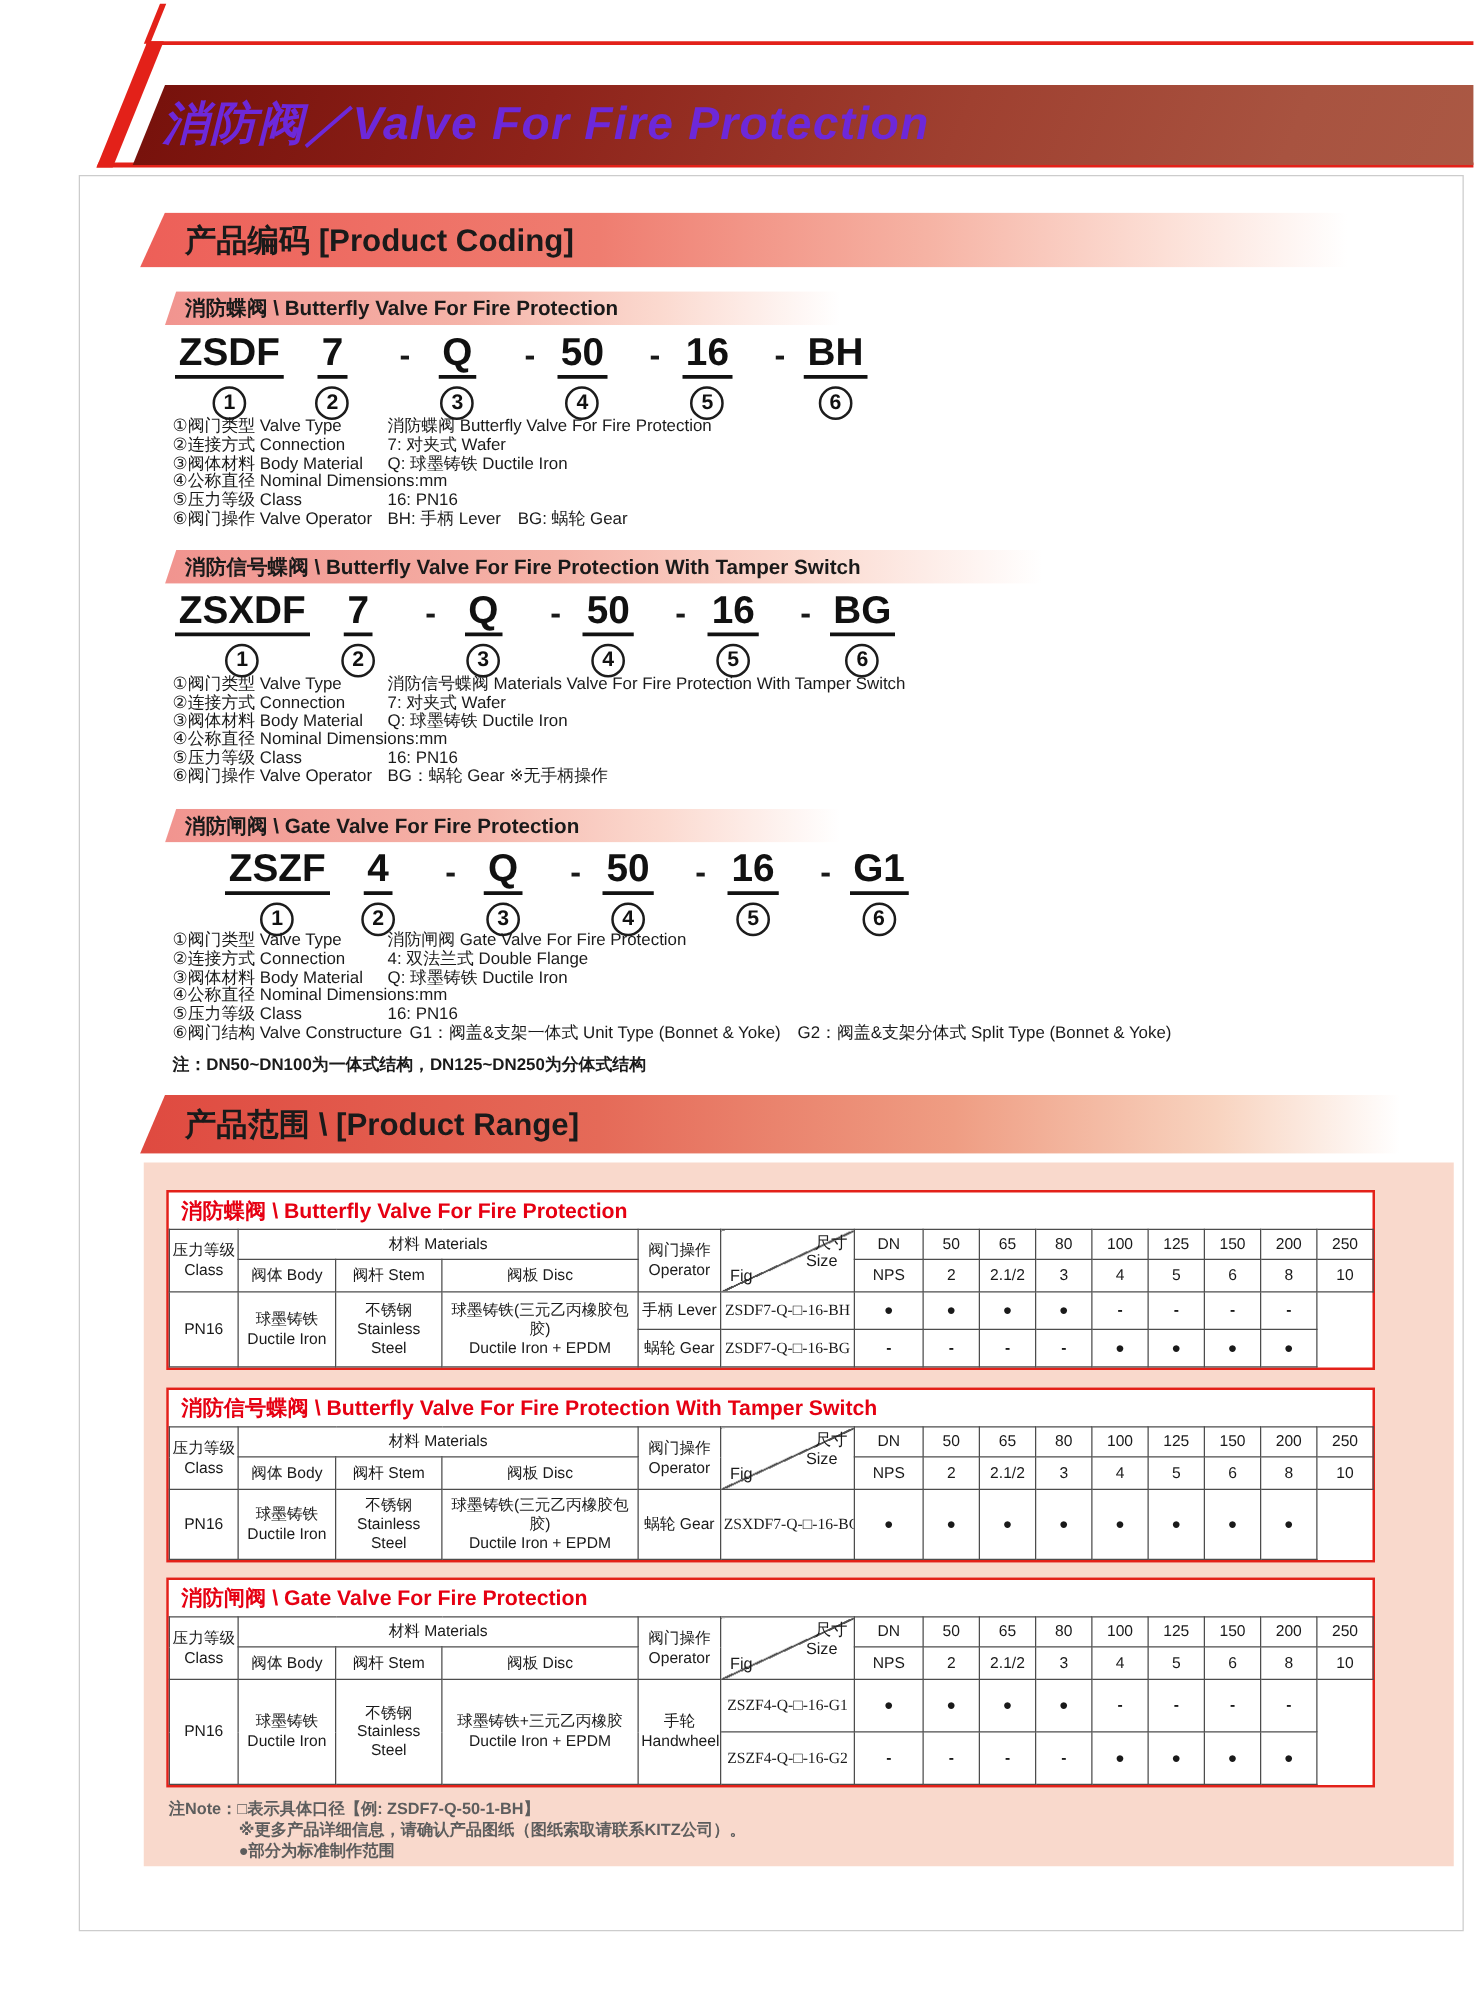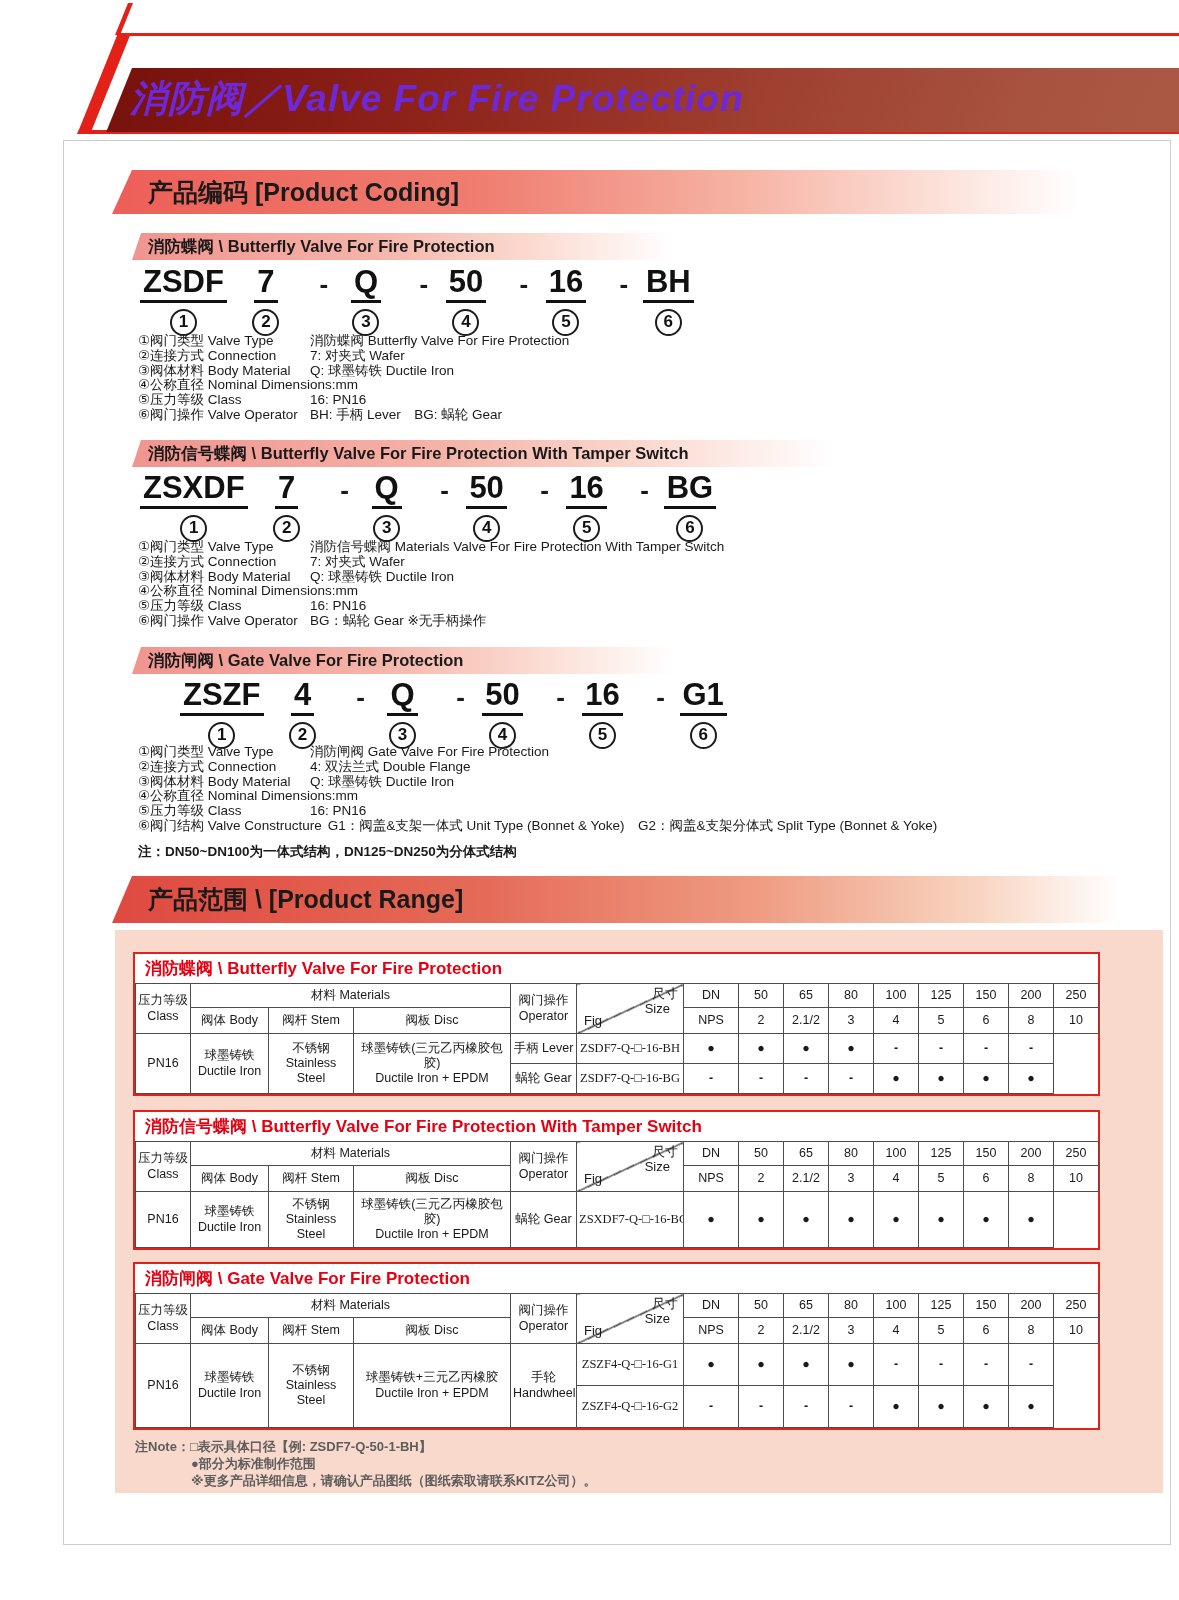--- a/index.html
+++ b/index.html
@@ -529,19 +529,19 @@
           <td class="av">●</td>
           <td class="av">●</td>
           <td class="av">●</td>
         </tr>
       </tbody>
         </table>
     </div>
 
     <div class="range-notes">
       <div>注Note：□表示具体口径【例: ZSDF7-Q-50-1-BH】</div>
+      <div class="n-indent">※更多产品详细信息，请确认产品图纸（图纸索取请联系KITZ公司）。</div>
       <div class="n-indent">●部分为标准制作范围</div>
-      <div class="n-indent">※更多产品详细信息，请确认产品图纸（图纸索取请联系KITZ公司）。</div>
     </div>
   </div>
 
 
 </div>
 
 </body></html>

